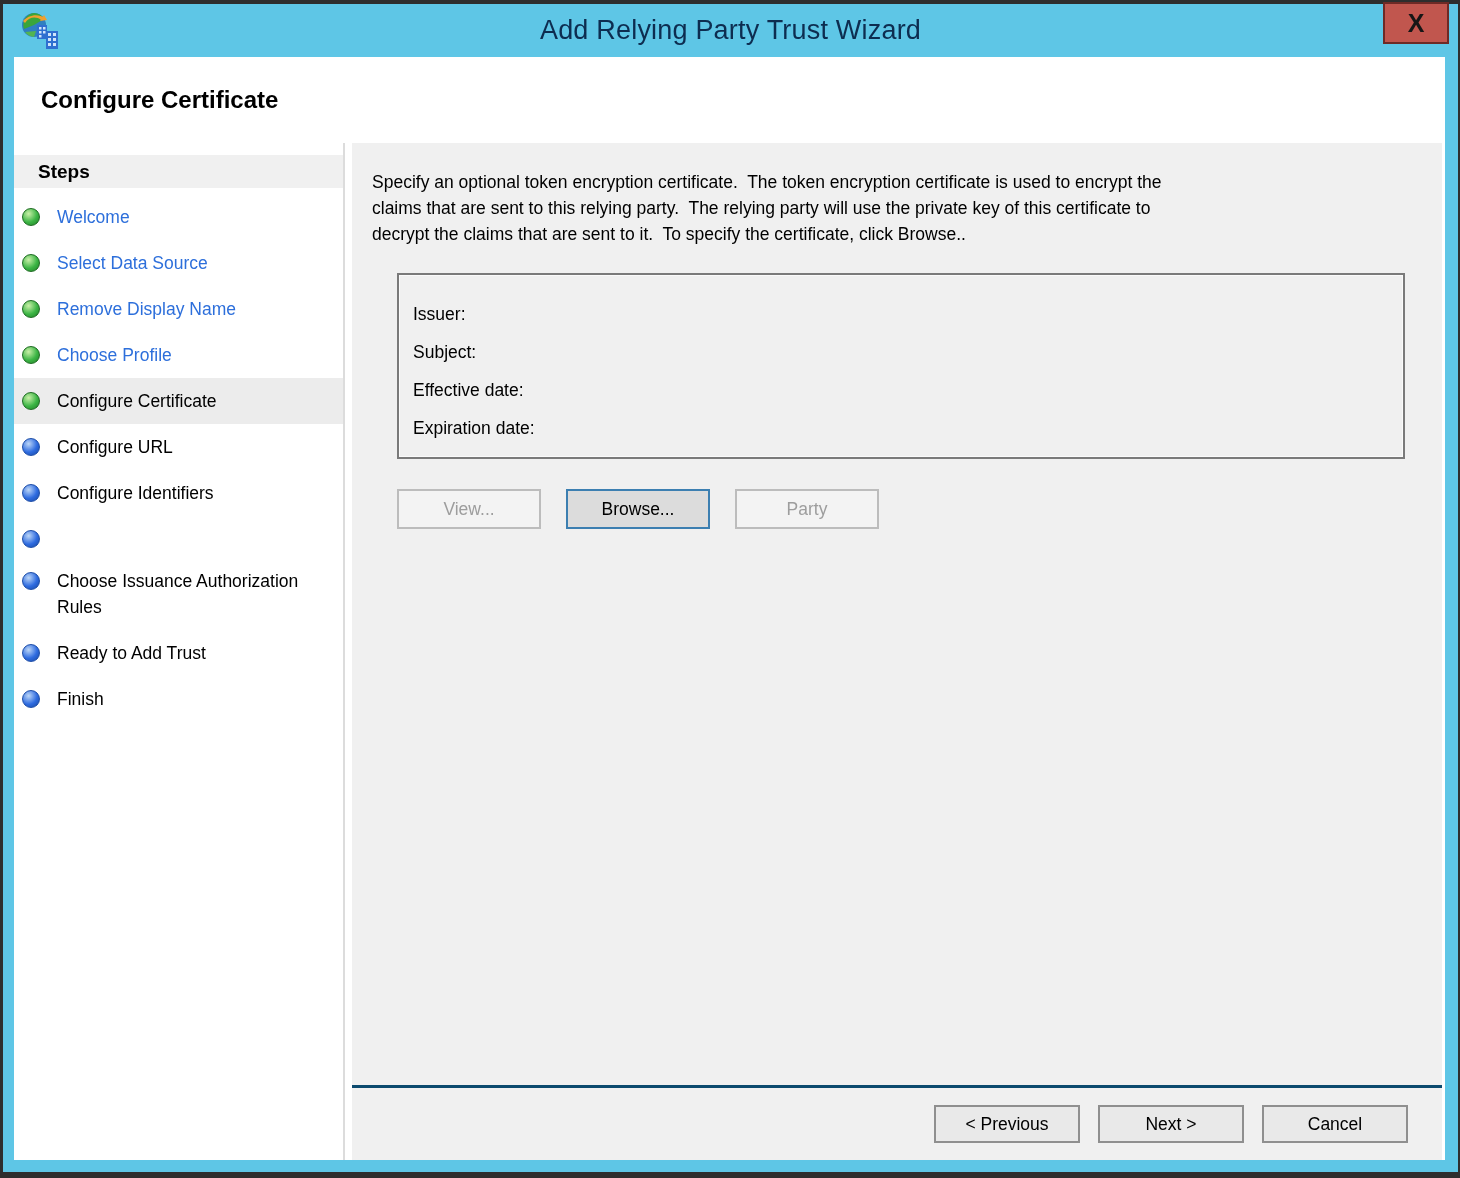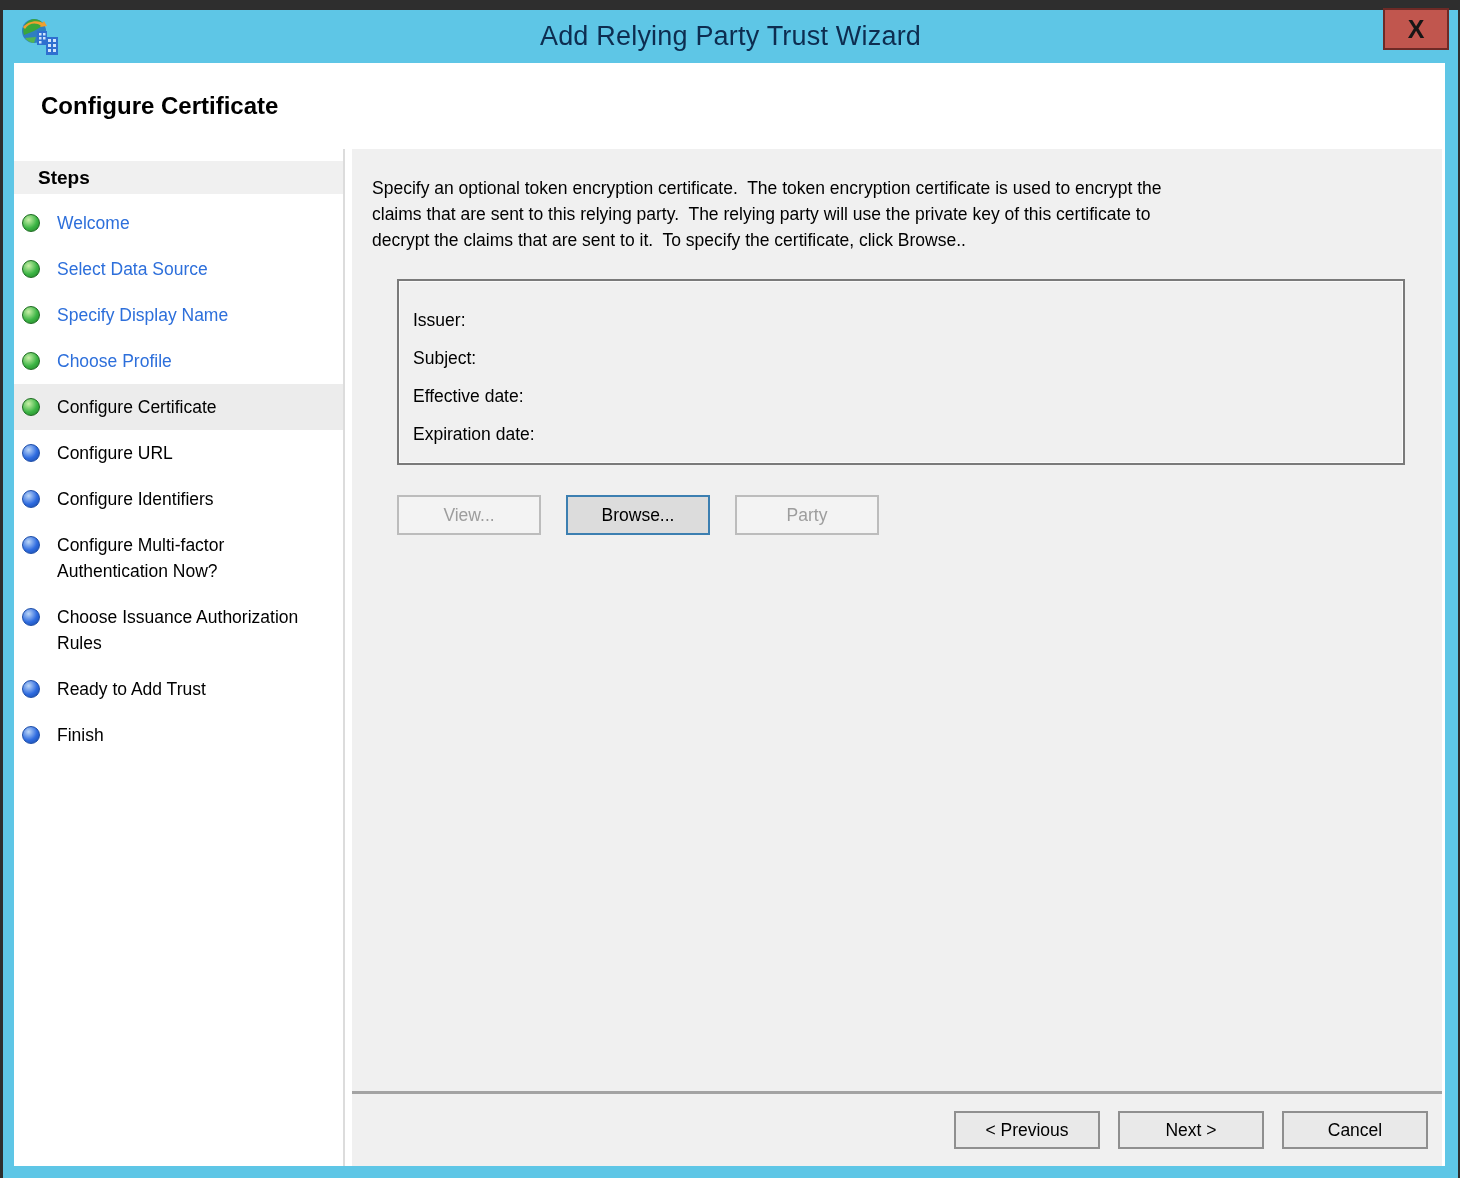--- a/index.html
+++ b/index.html
@@ -4,21 +4,21 @@
 <style>
   * { margin:0; padding:0; box-sizing:border-box; }
   html,body { width:1460px; height:1178px; }
   body {
     position:relative;
     background: var(--outer_dark, #2e2e2e);
     font-family: "Liberation Sans", sans-serif;
     overflow:hidden;
   }
   .window{
-    position:absolute; left:3px; top:10px; width:1455px; height:1168px;
+    position:absolute; left:3px; top:4px; width:1455px; height:1168px;
     background: var(--titlebar_blue, #5ec6e6);
   }
   .titlebar{
     position:relative; height:53px;
     display:flex; align-items:center; justify-content:center;
   }
   .titlebar .title{
     color: var(--title_text, #0d2d50);
     font-size:27px; letter-spacing:0.2px;
   }
@@ -90,23 +90,23 @@
     background:#f3f3f3; border:2px solid #bcbcbc;
   }
   .cert-btn.disabled{ color:#9d9d9d; cursor:default; }
   .cert-btn.focused{
     background:#dcdcdc;
     border:2px solid var(--focus_border_blue,#3c7fb1);
     color:#000;
   }
   .footer{
     flex:none; height:75px; background:var(--panel_gray,#f0f0f0);
-    border-top:3px solid #a3a3a3;
+    border-top:3px solid #0c4a6e;
     display:flex; align-items:center; justify-content:flex-end;
-    gap:18px; padding-right:14px;
+    gap:18px; padding-right:34px;
   }
   .nav-btn{
     width:146px; height:38px;
     background:#e9e9e9; border:2px solid #8f8f8f;
   }
 </style>
 </head>
 <body>
 
 <div class="window">
@@ -151,41 +151,40 @@
             <div class="step-item completed">
               <span class="bullet"></span>
               <span class="step-label">Welcome</span>
             </div>
             <div class="step-item completed">
               <span class="bullet"></span>
               <span class="step-label">Select Data Source</span>
             </div>
             <div class="step-item completed">
               <span class="bullet"></span>
-              <span class="step-label">Specify Display Name</span>
+              <span class="step-label">Remove Display Name</span>
             </div>
             <div class="step-item completed">
               <span class="bullet"></span>
               <span class="step-label">Choose Profile</span>
             </div>
             <div class="step-item current">
               <span class="bullet"></span>
               <span class="step-label">Configure Certificate</span>
             </div>
             <div class="step-item upcoming">
               <span class="bullet"></span>
               <span class="step-label">Configure URL</span>
             </div>
             <div class="step-item upcoming">
               <span class="bullet"></span>
               <span class="step-label">Configure Identifiers</span>
             </div>
             <div class="step-item upcoming">
               <span class="bullet"></span>
-              <span class="step-label">Configure Multi-factor Authentication Now?</span>
             </div>
             <div class="step-item upcoming">
               <span class="bullet"></span>
               <span class="step-label">Choose Issuance Authorization Rules</span>
             </div>
             <div class="step-item upcoming">
               <span class="bullet"></span>
               <span class="step-label">Ready to Add Trust</span>
             </div>
             <div class="step-item upcoming">

